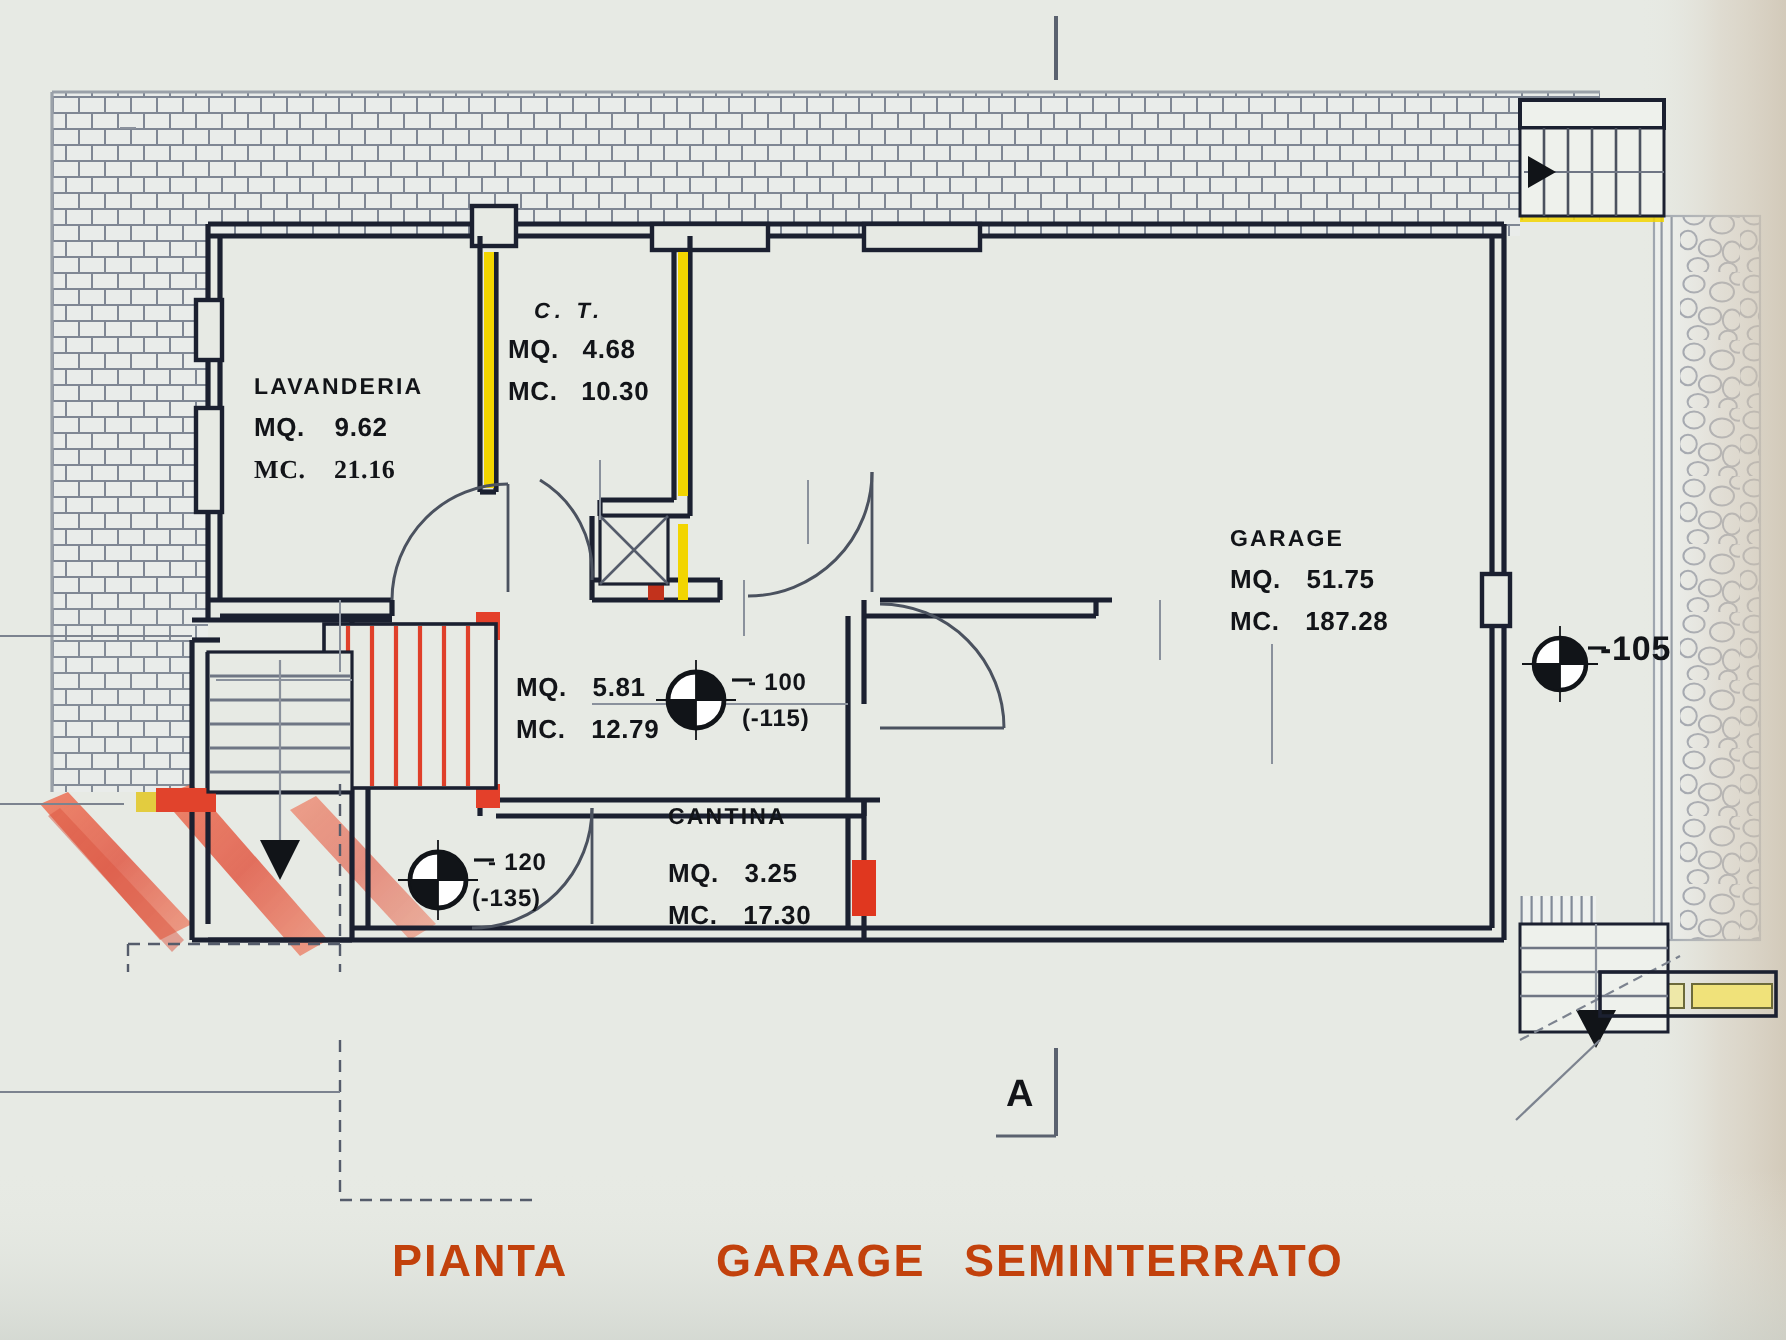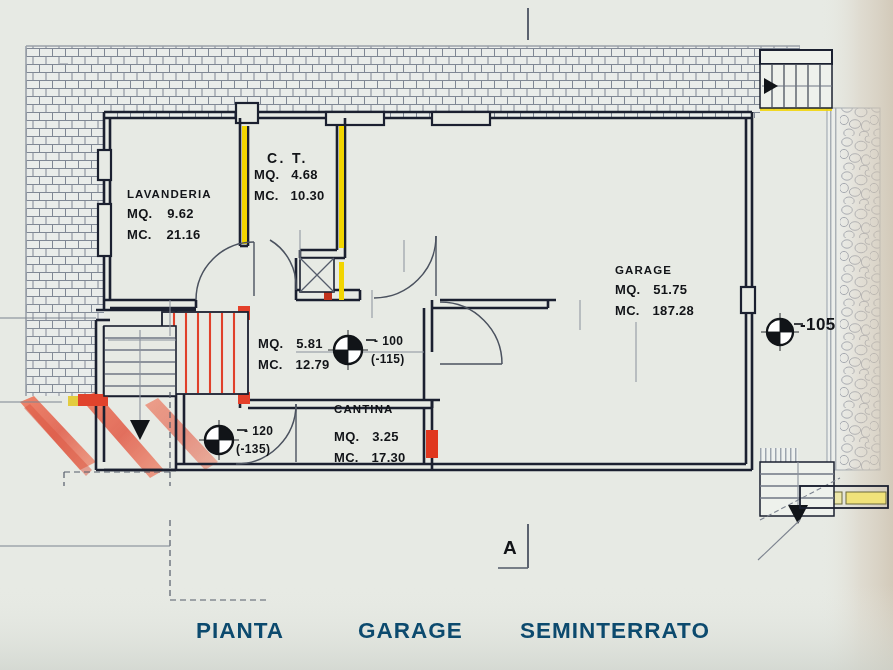--- a/index.html
+++ b/index.html
@@ -15,27 +15,27 @@
     position:absolute;
     font-family:"Liberation Sans", sans-serif;
     font-weight:bold;
     color:#121418;
     white-space:nowrap;
     letter-spacing:0.4px;
     line-height:1.30;
     user-select:none;
   }
   .room-title{font-size:11.5px;letter-spacing:1.1px;}
-  .room-ct-title{font-size:14px;letter-spacing:2.4px;}
+  .room-ct-title{font-size:11px;letter-spacing:2.4px;font-style:italic;}
   .room-val{font-size:13px;letter-spacing:0.3px;}
   .lev{font-size:12px;letter-spacing:0.4px;font-weight:bold;}
   .sec-mark{font-size:19px;font-weight:bold;letter-spacing:0;}
   .title-main{
     position:absolute;
-    font-size:22.5px;font-weight:bold;color:#0c4a6e;
+    font-size:22.5px;font-weight:bold;color:#c2410c;
     letter-spacing:1.0px;
     font-family:"Liberation Sans", sans-serif;
     white-space:nowrap;
   }
 </style>
 </head>
 <body>
 
 <svg id="plan" viewBox="0 0 893 670" xmlns="http://www.w3.org/2000/svg">
   <defs>
@@ -355,21 +355,21 @@
     <path d="M498 568 H528" stroke-width="1.6"></path>
   </g>
 </svg>
 
 <div class="lbl room-title" style="left:127px;top:187px;">LAVANDERIA</div>
 <div class="lbl room-val" style="left:127px;top:206px;">
   <span>MQ.</span>
   <span style="display:inline-block;width:7px"></span>
   <span>9.62</span>
 </div>
-<div class="lbl room-val" style="left:127px;top:227px;">
+<div class="lbl room-val" style="left:127px;top:227px;font-family:Liberation Serif, serif;">
   <span>MC.</span>
   <span style="display:inline-block;width:7px"></span>
   <span>21.16</span>
 </div>
 
 <div class="lbl room-ct-title" style="left:267px;top:149px;">C. T.</div>
 <div class="lbl room-val" style="left:254px;top:167px;">
   <span>MQ.</span>
   <span style="display:inline-block;width:4px"></span>
   <span>4.68</span>
@@ -420,13 +420,13 @@
 
 <div class="lbl lev" style="left:244px;top:424px;">- 120</div>
 <div class="lbl lev" style="left:236px;top:442px;">(-135)</div>
 
 <div class="lbl lev" style="left:800px;top:314px;font-size:17px;">-105</div>
 
 <div class="lbl sec-mark" style="left:503px;top:536px;">A</div>
 
 <div class="title-main" style="left:196px;top:618px;">PIANTA</div>
 <div class="title-main" style="left:358px;top:618px;">GARAGE</div>
-<div class="title-main" style="left:520px;top:618px;">SEMINTERRATO</div>
+<div class="title-main" style="left:482px;top:618px;">SEMINTERRATO</div>
 
 </body></html>

